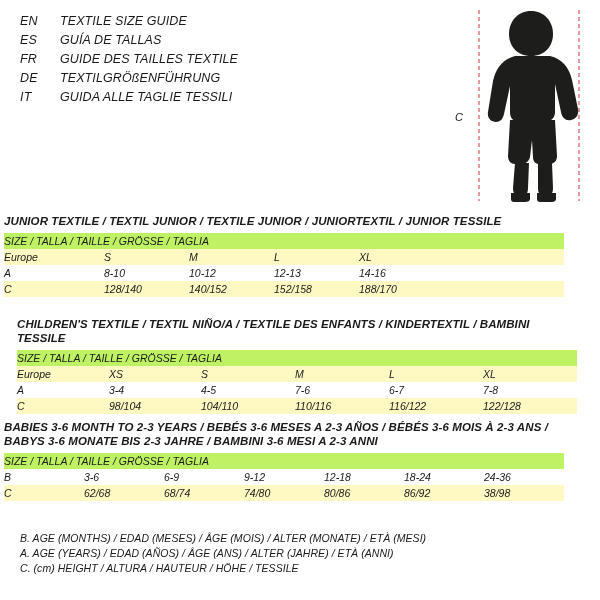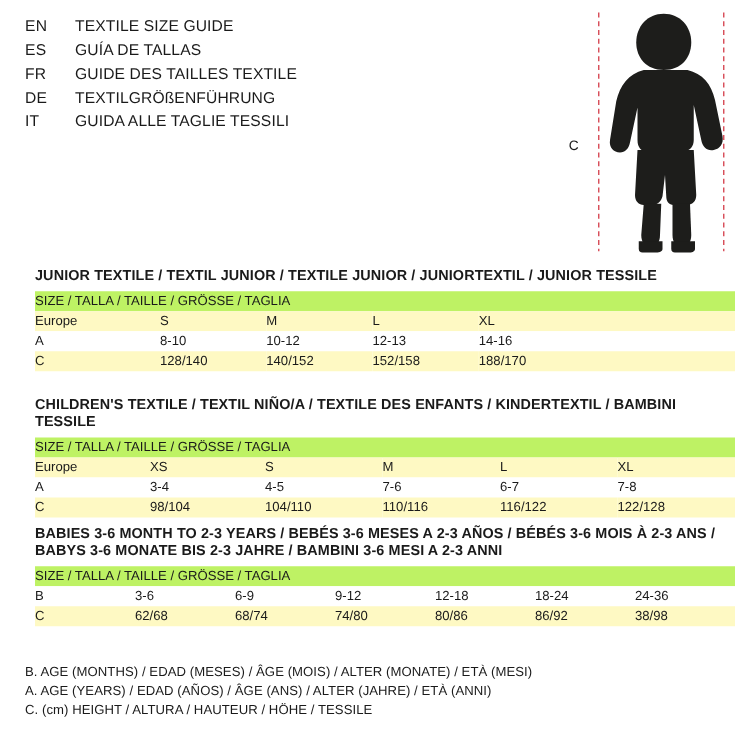--- a/index.html
+++ b/index.html
@@ -12,20 +12,21 @@
     background: #ffffff;
     font-family: "Liberation Sans", sans-serif;
     color: #1a1a1a;
     overflow: hidden;
   }
   .page {
     position: relative;
     width: 600px;
     height: 600px;
     box-sizing: border-box;
+    font-style: italic;
   }
 
   
   .header {
     position: absolute;
     left: 20px;
     top: 14px;
     width: 420px;
   }
   .hdr-row {
@@ -60,21 +61,21 @@
     position: absolute;
     left: 0px;
     top: 103px;
     font-size: 11px;
     color: #1a1a1a;
   }
 
   
   .section {
     position: absolute;
-    left: 28px;
+    left: 4px;
     width: 560px;
   }
   .sec-title {
     font-size: 11.5px;
     font-weight: bold;
     letter-spacing: 0.1px;
     margin-bottom: 5px;
     line-height: 14px;
   }
   table.size {
@@ -212,21 +213,21 @@
           <td class="val">128/140</td>
           <td class="val">140/152</td>
           <td class="val">152/158</td>
           <td class="val">188/170</td>
           <td class="val"></td>
         </tr>
       </tbody>
     </table>
   </div>
 
-  <div class="section" style="top:317px;">
+  <div class="section" style="top:317px;margin-left:13px;">
     <div class="sec-title">CHILDREN'S TEXTILE / TEXTIL NIÑO/A / TEXTILE DES ENFANTS / KINDERTEXTIL / BAMBINI TESSILE</div>
     <table class="size">
       <colgroup>
         <col style="width:92px">
           <col style="width:92px">
           <col style="width:94px">
           <col style="width:94px">
           <col style="width:94px">
           <col style="width:94px">
       </colgroup>

